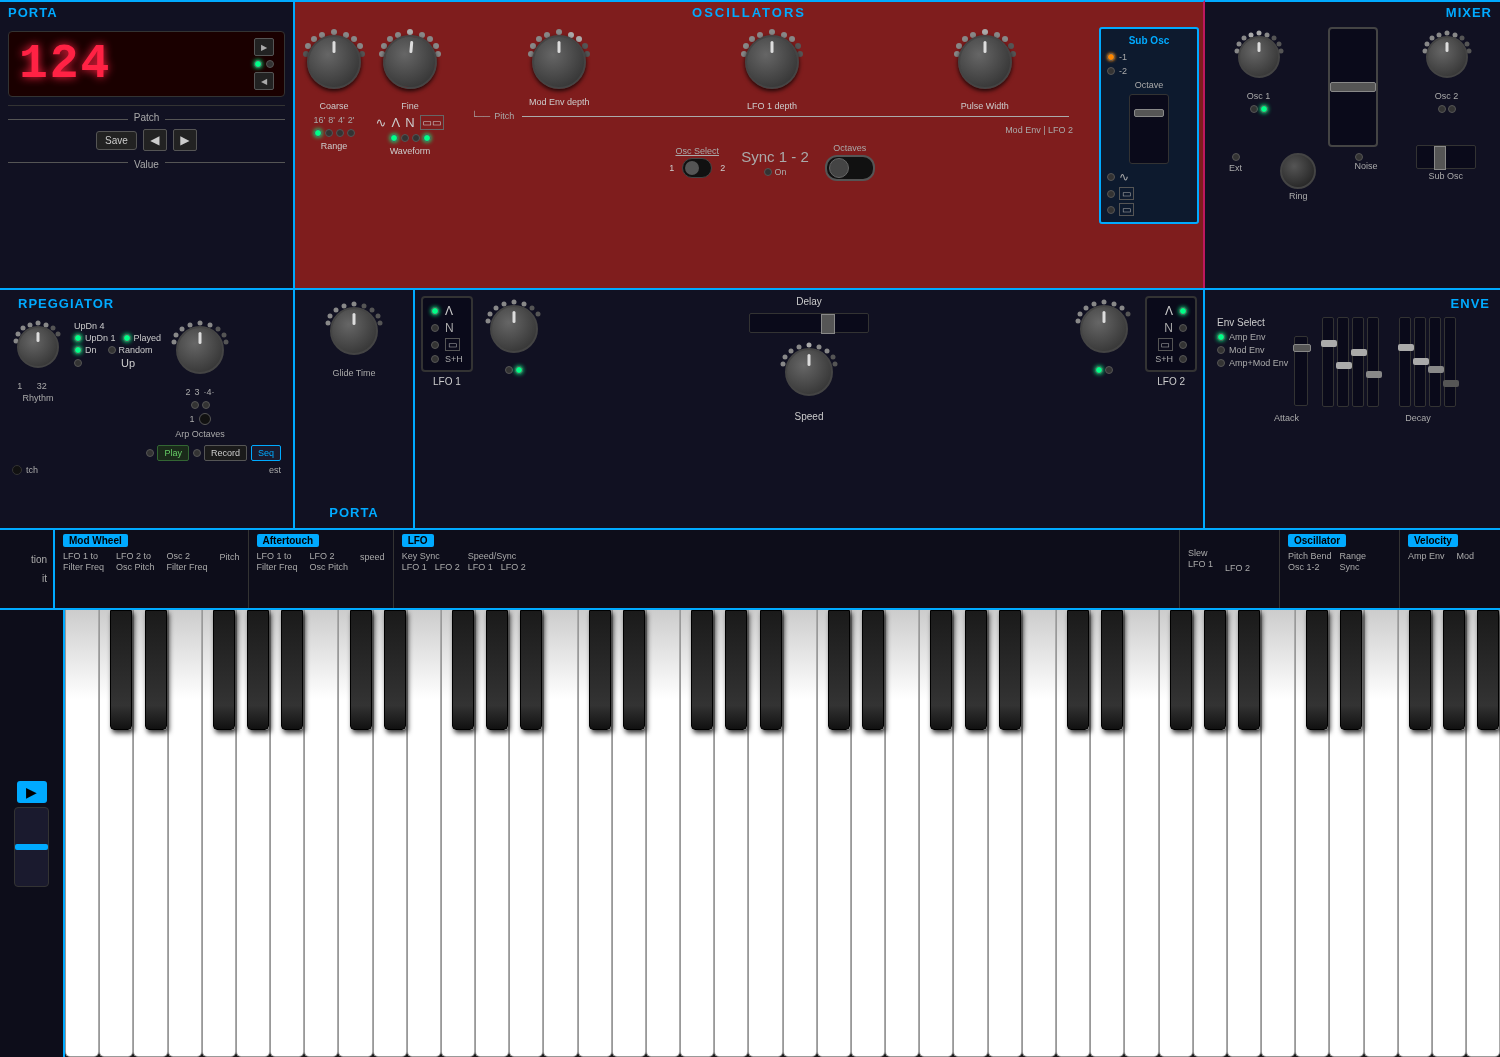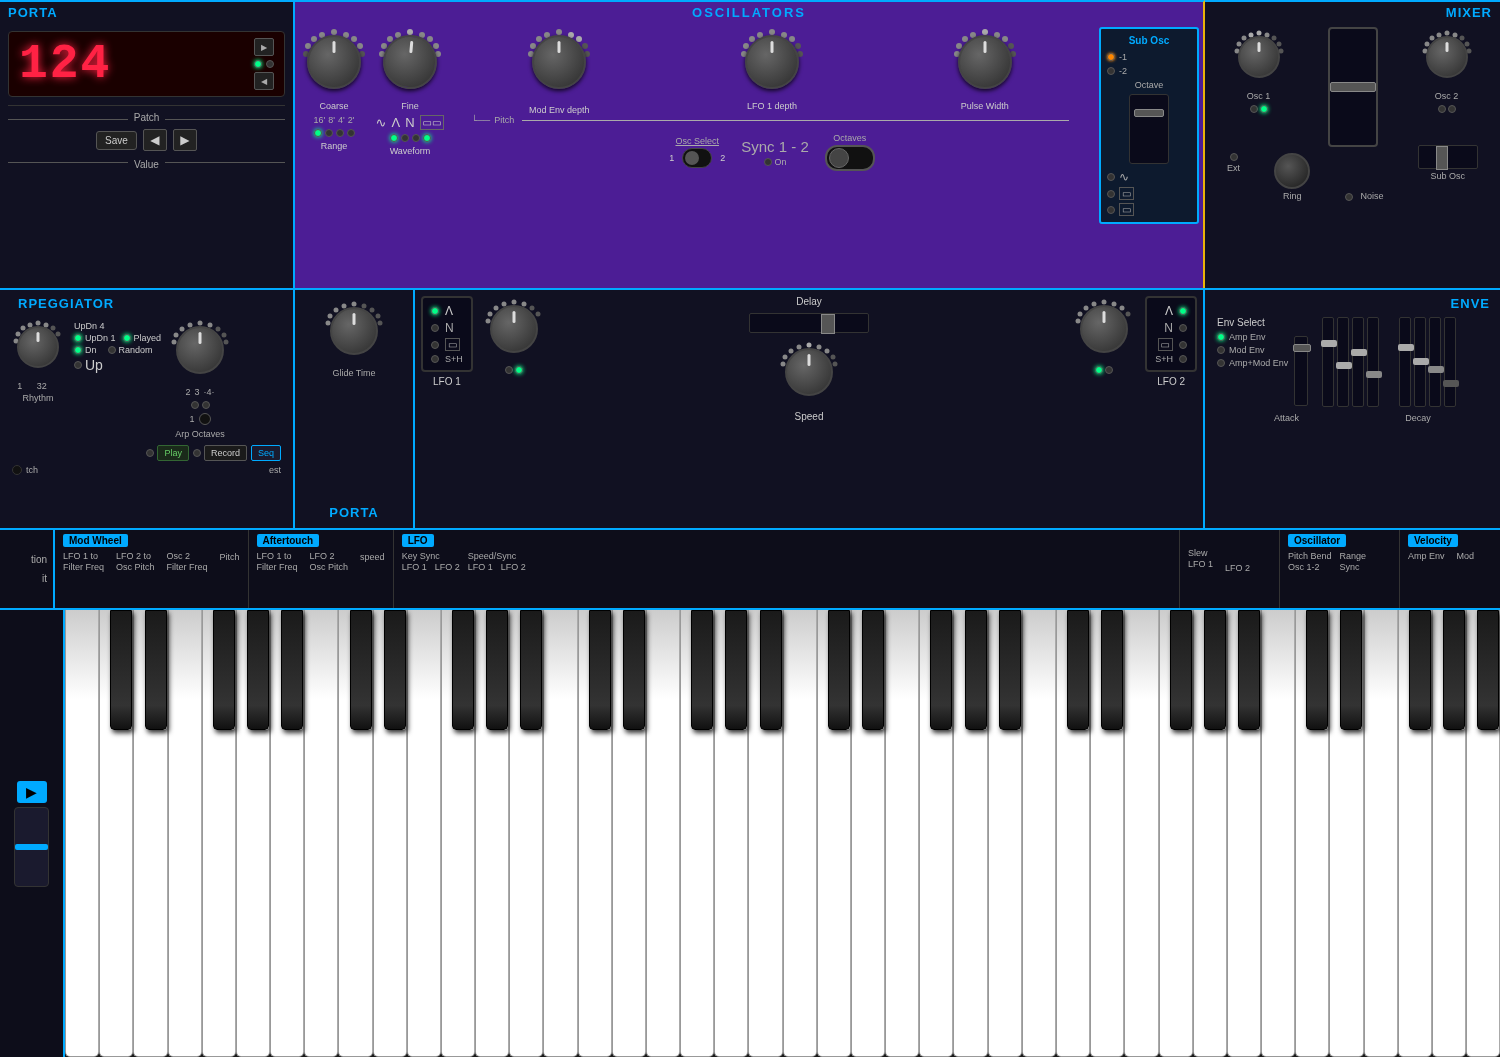--- a/index.html
+++ b/index.html
@@ -135,22 +135,22 @@
     .value-label {
       text-align: center;
       color: #aaa;
       font-size: 10px;
       margin-top: 4px;
     }
 
     
     .oscillators-panel {
       flex: 1;
-      background: #4c1d95;
-      border-right: 2px solid #eab308;
+      background: #7f1d1d;
+      border-right: 2px solid #be185d;
       border-top: 2px solid #00aaff;
       position: relative;
     }
     .osc-title {
       text-align: center;
       color: #00aaff;
       font-weight: bold;
       font-size: 13px;
       padding: 3px;
       letter-spacing: 2px;
@@ -544,21 +544,21 @@
             <div class="led-dot"></div>
             <div class="led-dot"></div>
             <div class="led-dot active"></div>
           </div>
           <div class="knob-label">Waveform</div>
         </div>
 
         <div style="display:flex; flex-direction:column; gap:4px; flex:1;">
           <div style="display:flex; gap:16px; align-items:flex-start; justify-content:space-around; padding:0 10px;">
 
-            <div style="display:flex; flex-direction:column; align-items:center; gap:8px;">
+            <div style="display:flex; flex-direction:column; align-items:center; gap:0;">
               <div style="position:relative; width:70px; height:70px; display:flex; align-items:center; justify-content:center;">
                 <svg width="70" height="70" style="position:absolute; top:0; left:0;">
                   <g transform="translate(35,35)">
                     <circle cx="-28" cy="-8" r="3" fill="#888"></circle>
                     <circle cx="-26" cy="-16" r="3" fill="#888"></circle>
                     <circle cx="-20" cy="-23" r="3" fill="#888"></circle>
                     <circle cx="-12" cy="-27" r="3" fill="#888"></circle>
                     <circle cx="0" cy="-30" r="3" fill="#888"></circle>
                     <circle cx="12" cy="-27" r="3" fill="#aaa"></circle>
                     <circle cx="20" cy="-23" r="3" fill="#aaa"></circle>
@@ -611,20 +611,21 @@
               <div class="knob-label">Pulse Width</div>
             </div>
           </div>
 
           <div style="display:flex; align-items:center; gap:4px; padding:0 20px; margin-top:-4px;">
             <div style="font-size:9px; color:#aaa;">└──</div>
             <div style="font-size:9px; color:#aaa;">Pitch</div>
             <div style="flex:1; height:1px; background:#aaa; margin:0 4px;"></div>
           </div>
 
+          <div style="font-size:9px; color:#aaa; text-align:right; padding:0 20px;">Mod Env | LFO 2</div>
 
           <div style="display:flex; align-items:center; gap:16px; padding:4px 20px; justify-content:center;">
             <div style="display:flex; flex-direction:column; align-items:center; gap:2px;">
               <div style="font-size:9px; color:#aaa;text-decoration:underline;">Osc Select</div>
               <div style="display:flex; gap:8px; align-items:center;">
                 <div style="font-size:9px; color:#ccc;">1</div>
                 <div style="width:30px; height:20px; background:#111; border:1px solid #444; border-radius:10px; position:relative; cursor:pointer;">
                   <div style="width:14px; height:14px; background:#555; border-radius:50%; position:absolute; top:2px; left:2px;"></div>
                 </div>
                 <div style="font-size:9px; color:#ccc;">2</div>
@@ -753,21 +754,21 @@
           <div style="display:flex; gap:2px;">
             <div class="led-dot"></div>
           </div>
           <div style="font-size:9px; color:#aaa;">Ext</div>
         </div>
         <div style="display:flex; flex-direction:column; align-items:center; gap:2px;">
 
           <div style="width:36px; height:36px; border-radius:50%; background:radial-gradient(circle at 38% 35%, #555, #1a1a1a); border:2px solid #444;"></div>
           <div style="font-size:9px; color:#aaa;">Ring</div>
         </div>
-        <div style="display:flex; align-items:flex-end; gap:8px;">
+        <div style="display:flex; flex-direction:column; align-items:flex-start; gap:0;">
           <div style="display:flex; gap:2px;">
             <div class="led-dot"></div>
           </div>
           <div style="font-size:9px; color:#aaa;">Noise</div>
         </div>
         <div style="display:flex; flex-direction:column; align-items:center; gap:2px; margin-top:-8px;">
           <div style="width:60px; height:24px; background:#0a0a1a; border:1px solid #333; position:relative; border-radius:2px;">
             <div style="width:12px; height:24px; background:#555; position:absolute; left:30%; border:1px solid #888; cursor:pointer;"></div>
           </div>
           <div style="font-size:9px; color:#aaa;">Sub Osc</div>
@@ -823,21 +824,21 @@
             <div style="font-size:9px; color:#ccc;">Played</div>
           </div>
           <div style="display:flex; align-items:center; gap:3px;">
             <div class="led-dot active"></div>
             <div style="font-size:9px; color:#ccc;">Dn</div>
             <div class="led-dot" style="margin-left:8px;"></div>
             <div style="font-size:9px; color:#ccc;">Random</div>
           </div>
           <div style="display:flex; align-items:center; gap:3px;">
             <div class="led-dot"></div>
-            <div style="font-size:14px; color:#ccc;">Up</div>
+            <div style="font-size:11px; color:#ccc;margin-left:36px;">Up</div>
           </div>
         </div>
 
         <div style="display:flex; flex-direction:column; align-items:center; gap:4px;">
           <div style="position:relative; width:66px; height:66px; display:flex; align-items:center; justify-content:center;">
             <svg width="66" height="66" style="position:absolute;">
               <g transform="translate(33,33)">
                 <circle cx="-26" cy="-8" r="2.5" fill="#888"></circle>
                 <circle cx="-24" cy="-15" r="2.5" fill="#888"></circle>
                 <circle cx="-18" cy="-21" r="2.5" fill="#888"></circle>

